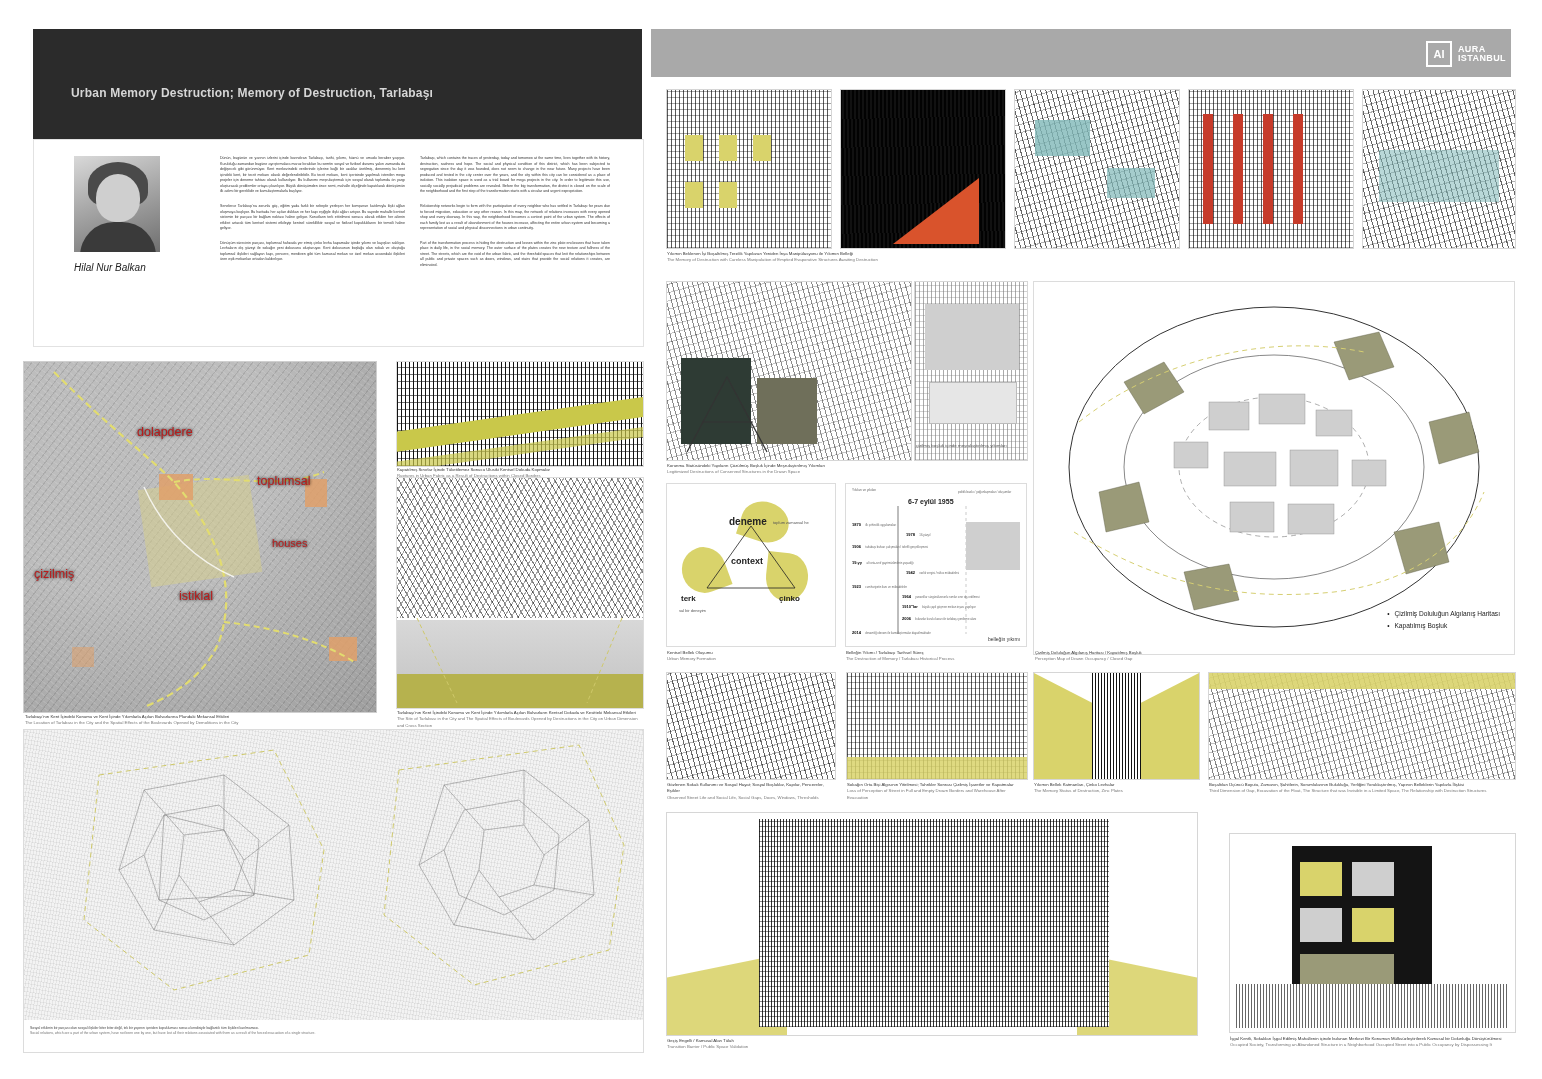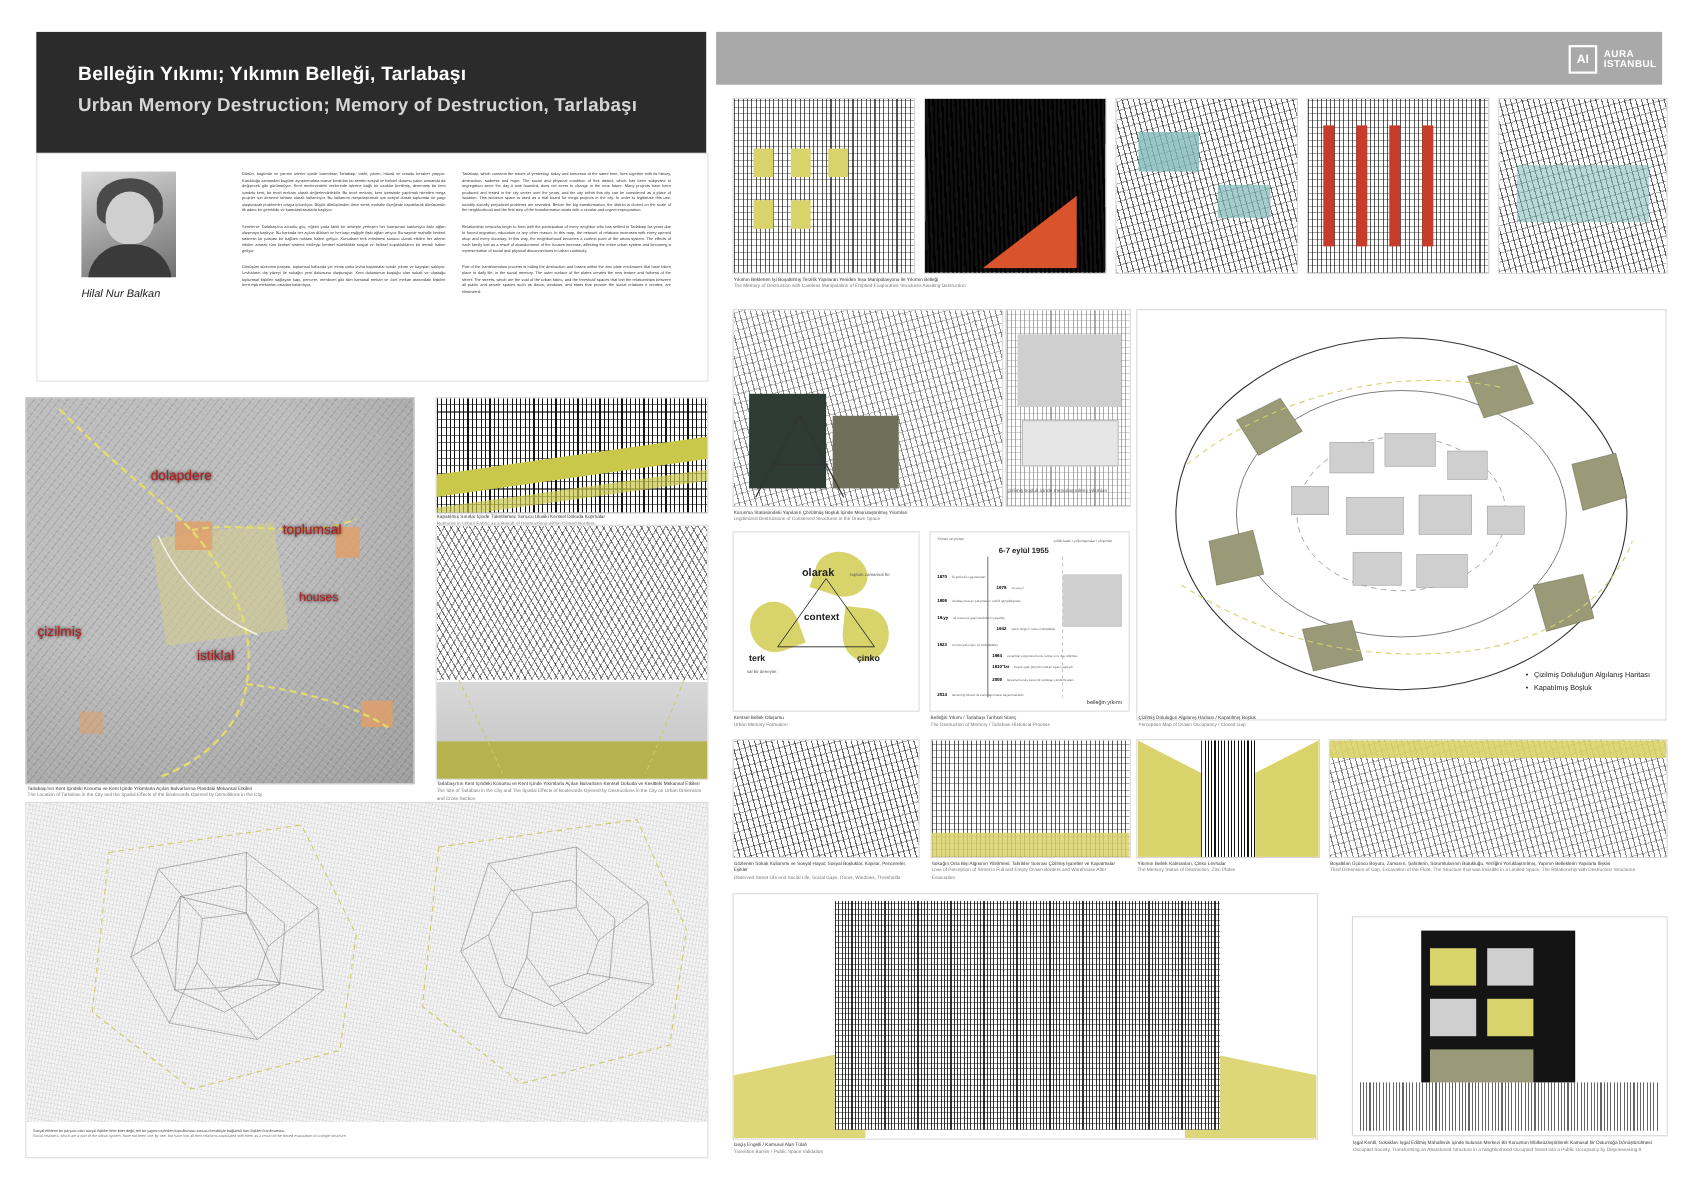--- a/index.html
+++ b/index.html
@@ -14,21 +14,21 @@
 
   
   .title-block{
     position:absolute;left:33px;top:29px;width:609px;height:110px;
     background:#2b2b2b;color:#fff;
   }
   .title-tr{
     position:absolute;left:38px;top:28px;font-size:17.5px;font-weight:bold;letter-spacing:.2px;
   }
   .title-en{
-    position:absolute;left:38px;top:57px;font-size:17px;font-weight:bold;color:#d6d6d6;letter-spacing:.2px;
+    position:absolute;left:38px;top:57px;font-size:12px;font-weight:bold;color:#d6d6d6;letter-spacing:.2px;
   }
 
   .author-block{
     position:absolute;left:33px;top:139px;width:609px;height:206px;background:#ffffff;border:1px solid #e2e2e2;
   }
   .portrait{
     position:absolute;left:40px;top:16px;width:86px;height:96px;
     background:linear-gradient(160deg,#d9d9d9 0%,#a8a8a8 45%,#6f6f6f 100%);
     overflow:hidden;
   }
@@ -171,21 +171,20 @@
   .petal{position:absolute;background:#d9d36b;border-radius:50% 50% 50% 0;}
 
   .tinytext{font-size:3.4px;color:#444;line-height:1.5;}
 </style>
 </head>
 <body>
 
 <div class="board">
 
   <div class="title-block">
-    <div class="title-tr">Belleğin Yıkımı; Yıkımın Belleği, Tarlabaşı</div>
     <div class="title-en">Urban Memory Destruction; Memory of Destruction, Tarlabaşı</div>
   </div>
 
   <div class="author-block">
     <div class="portrait">
       <div class="hair"></div>
         <div class="face"></div>
         <div class="body"></div>
     </div>
     <div class="author-name">Hilal Nur Balkan</div>
@@ -341,21 +340,21 @@
     <span class="en">Legitimized Destructions of Conserved Structures in the Drawn Space</span>
   </div>
 
   <div class="diagram-box" style="left:666px;top:483px;width:168px;height:162px;">
     <div class="petal" style="left:74px;top:18px;width:48px;height:40px;transform:rotate(18deg);"></div>
     <div class="petal" style="left:96px;top:72px;width:48px;height:42px;transform:rotate(96deg);"></div>
     <div class="petal" style="left:14px;top:64px;width:46px;height:44px;transform:rotate(-110deg);"></div>
     <svg style="position:absolute;left:0;top:0;" width="168" height="162">
       <polygon points="84,42 128,104 40,104" fill="none" stroke="#222" stroke-width=".8"></polygon>
     </svg>
-    <div class="bellek-words" style="left:62px;top:32px;font-size:10px;">olarak</div>
+    <div class="bellek-words" style="left:62px;top:32px;font-size:10px;">deneme</div>
     <div class="bellek-sub" style="left:106px;top:36px;">toplum zamansal he</div>
     <div class="bellek-words" style="left:64px;top:72px;font-size:9px;">context</div>
     <div class="bellek-words" style="left:14px;top:110px;">terk</div>
     <div class="bellek-words" style="left:112px;top:110px;">çinko</div>
     <div class="bellek-sub" style="left:12px;top:124px;">sal bir deneyim</div>
   </div>
   <div class="cap" style="left:667px;top:650px;width:160px;">
     <span>Kentsel Bellek Oluşumu</span><br>
     <span class="en">Urban Memory Formation</span>
   </div>

